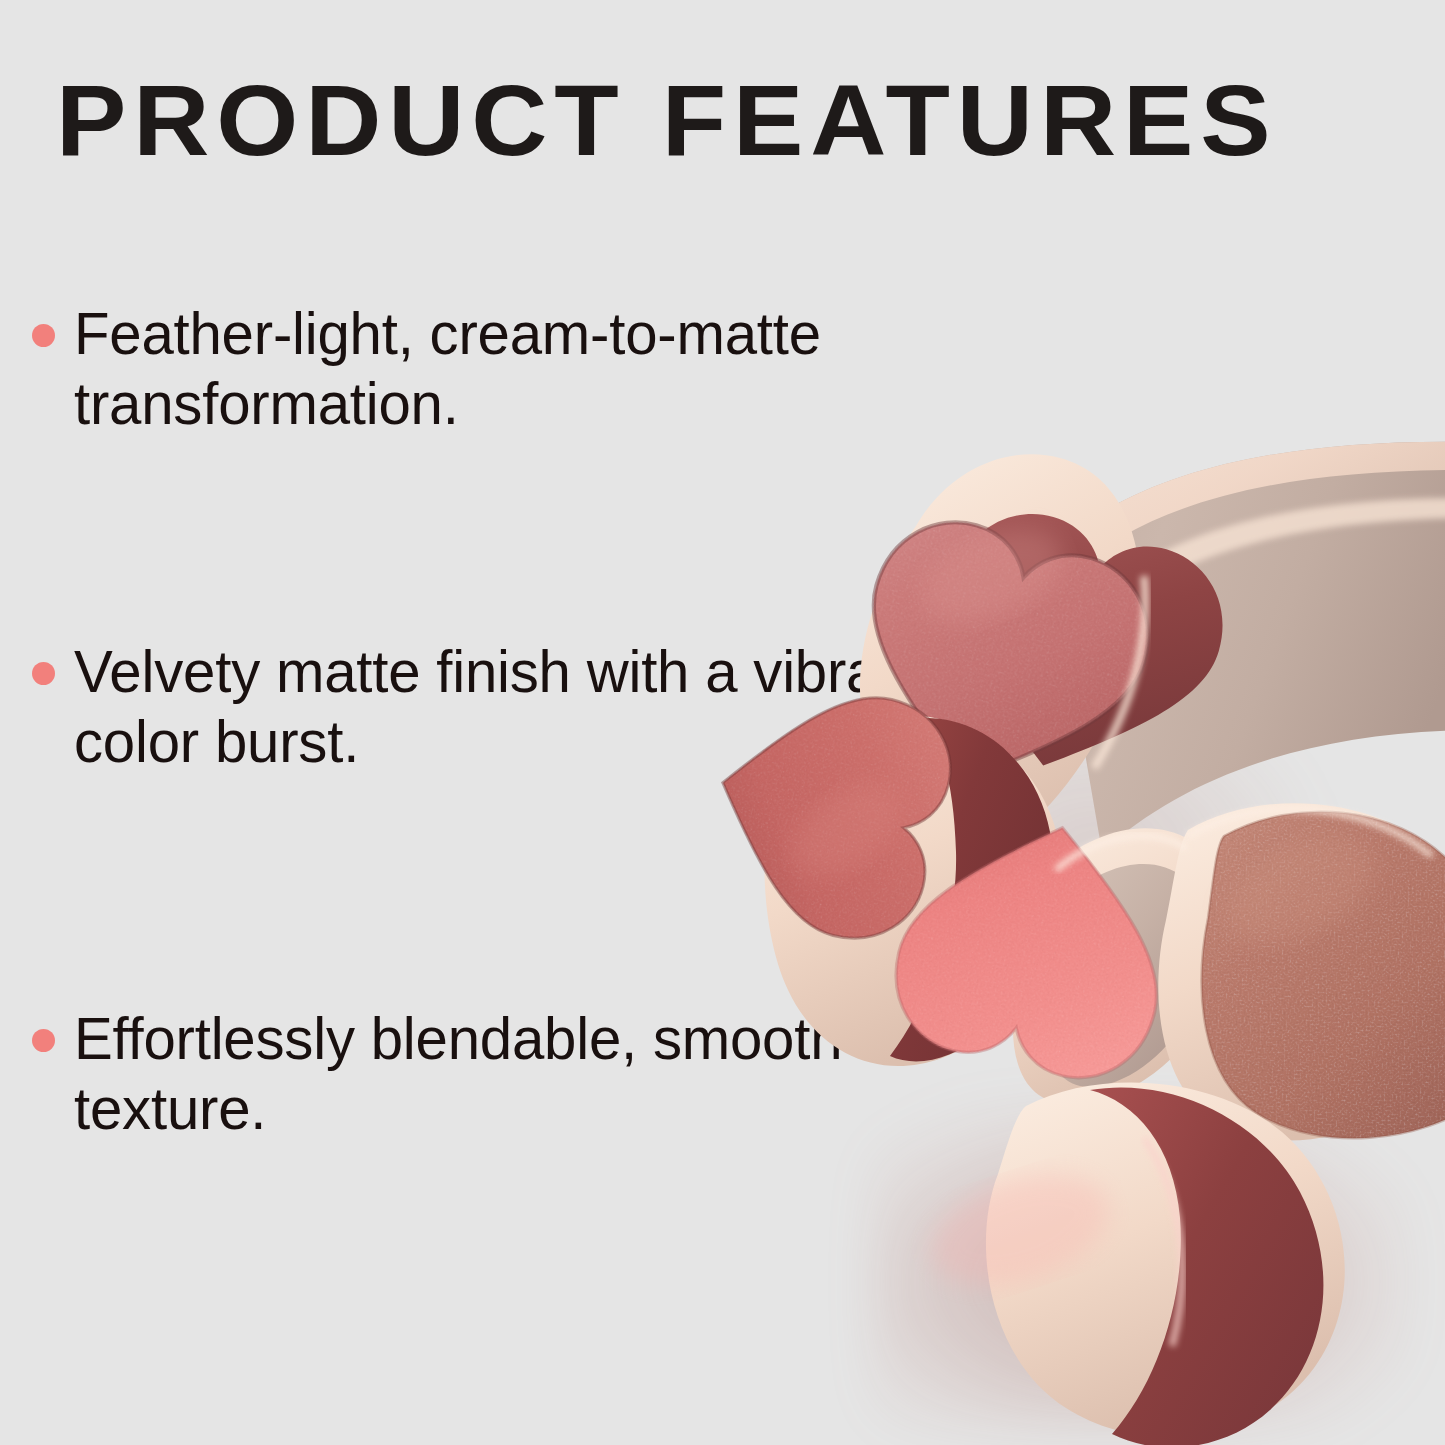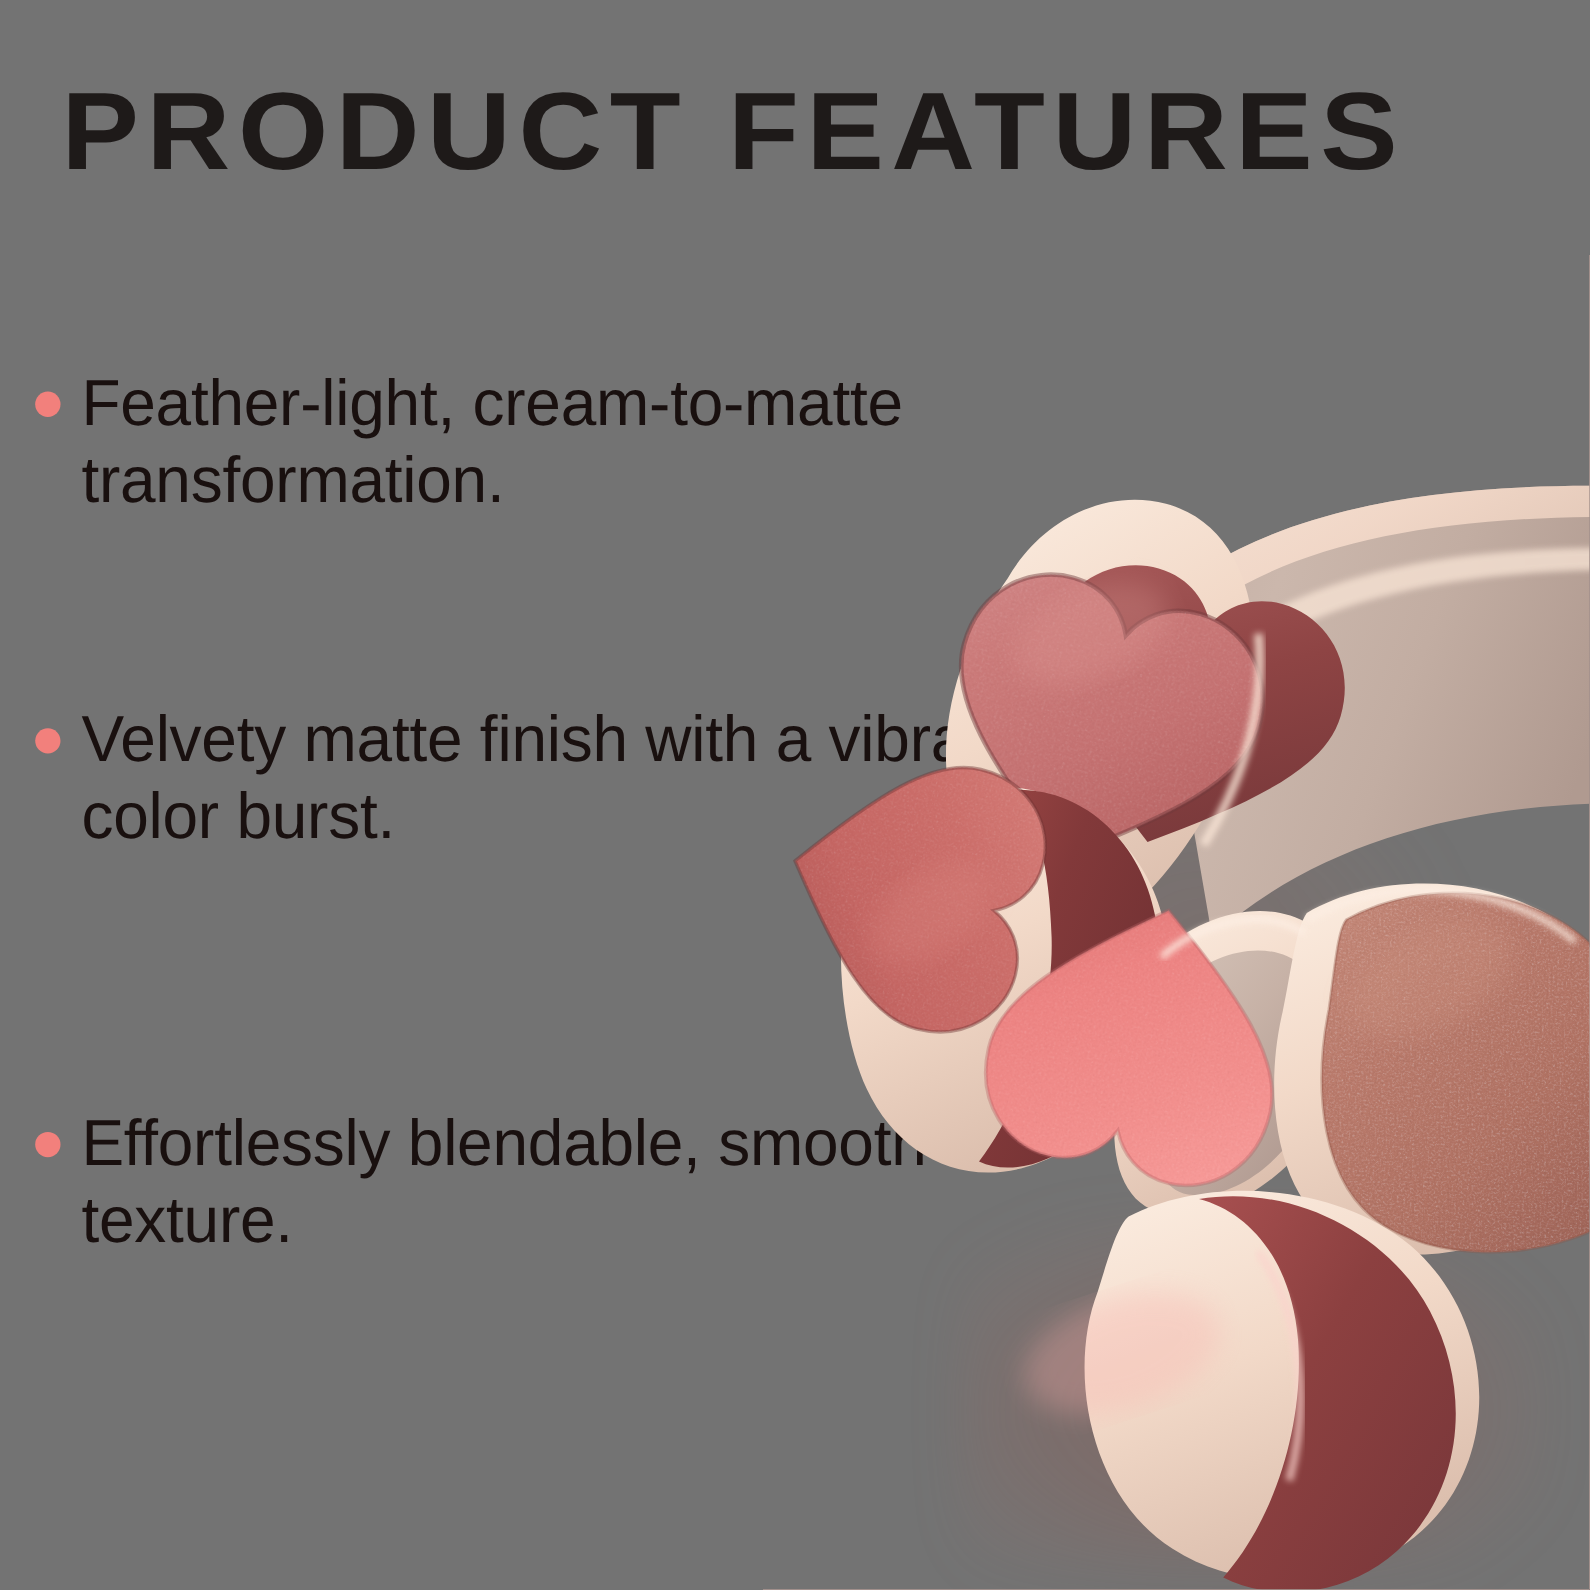--- a/index.html
+++ b/index.html
@@ -11,21 +11,21 @@
 
   body{
     font-family:"Liberation Sans", sans-serif;
     background:#F0BDB4;
     position:relative;
   }
 
   #stage{
     position:absolute;
     inset:0;
-    background:#737373;
+    background:#e5e5e5;
     overflow:hidden;
   }
 
   
   .heading{
     position:absolute;
     left:56px;
     top:70px;
     font-size:100px;
     line-height:1.0;
@@ -41,21 +41,20 @@
     position:absolute;
     left:22px;
     top:300px;
     width:1000px;
   }
 
   .feature{
     position:relative;
     padding-left:52px;
     margin-bottom:0;
-    margin-top:32px;
   }
   .feature + .feature{ margin-top:0; }
 
   .f1{ position:absolute; top:0px;   left:0; }
   .f2{ position:absolute; top:338px; left:0; }
   .f3{ position:absolute; top:705px; left:0; }
 
   .bullet-dot{
     position:absolute;
     left:10px;

